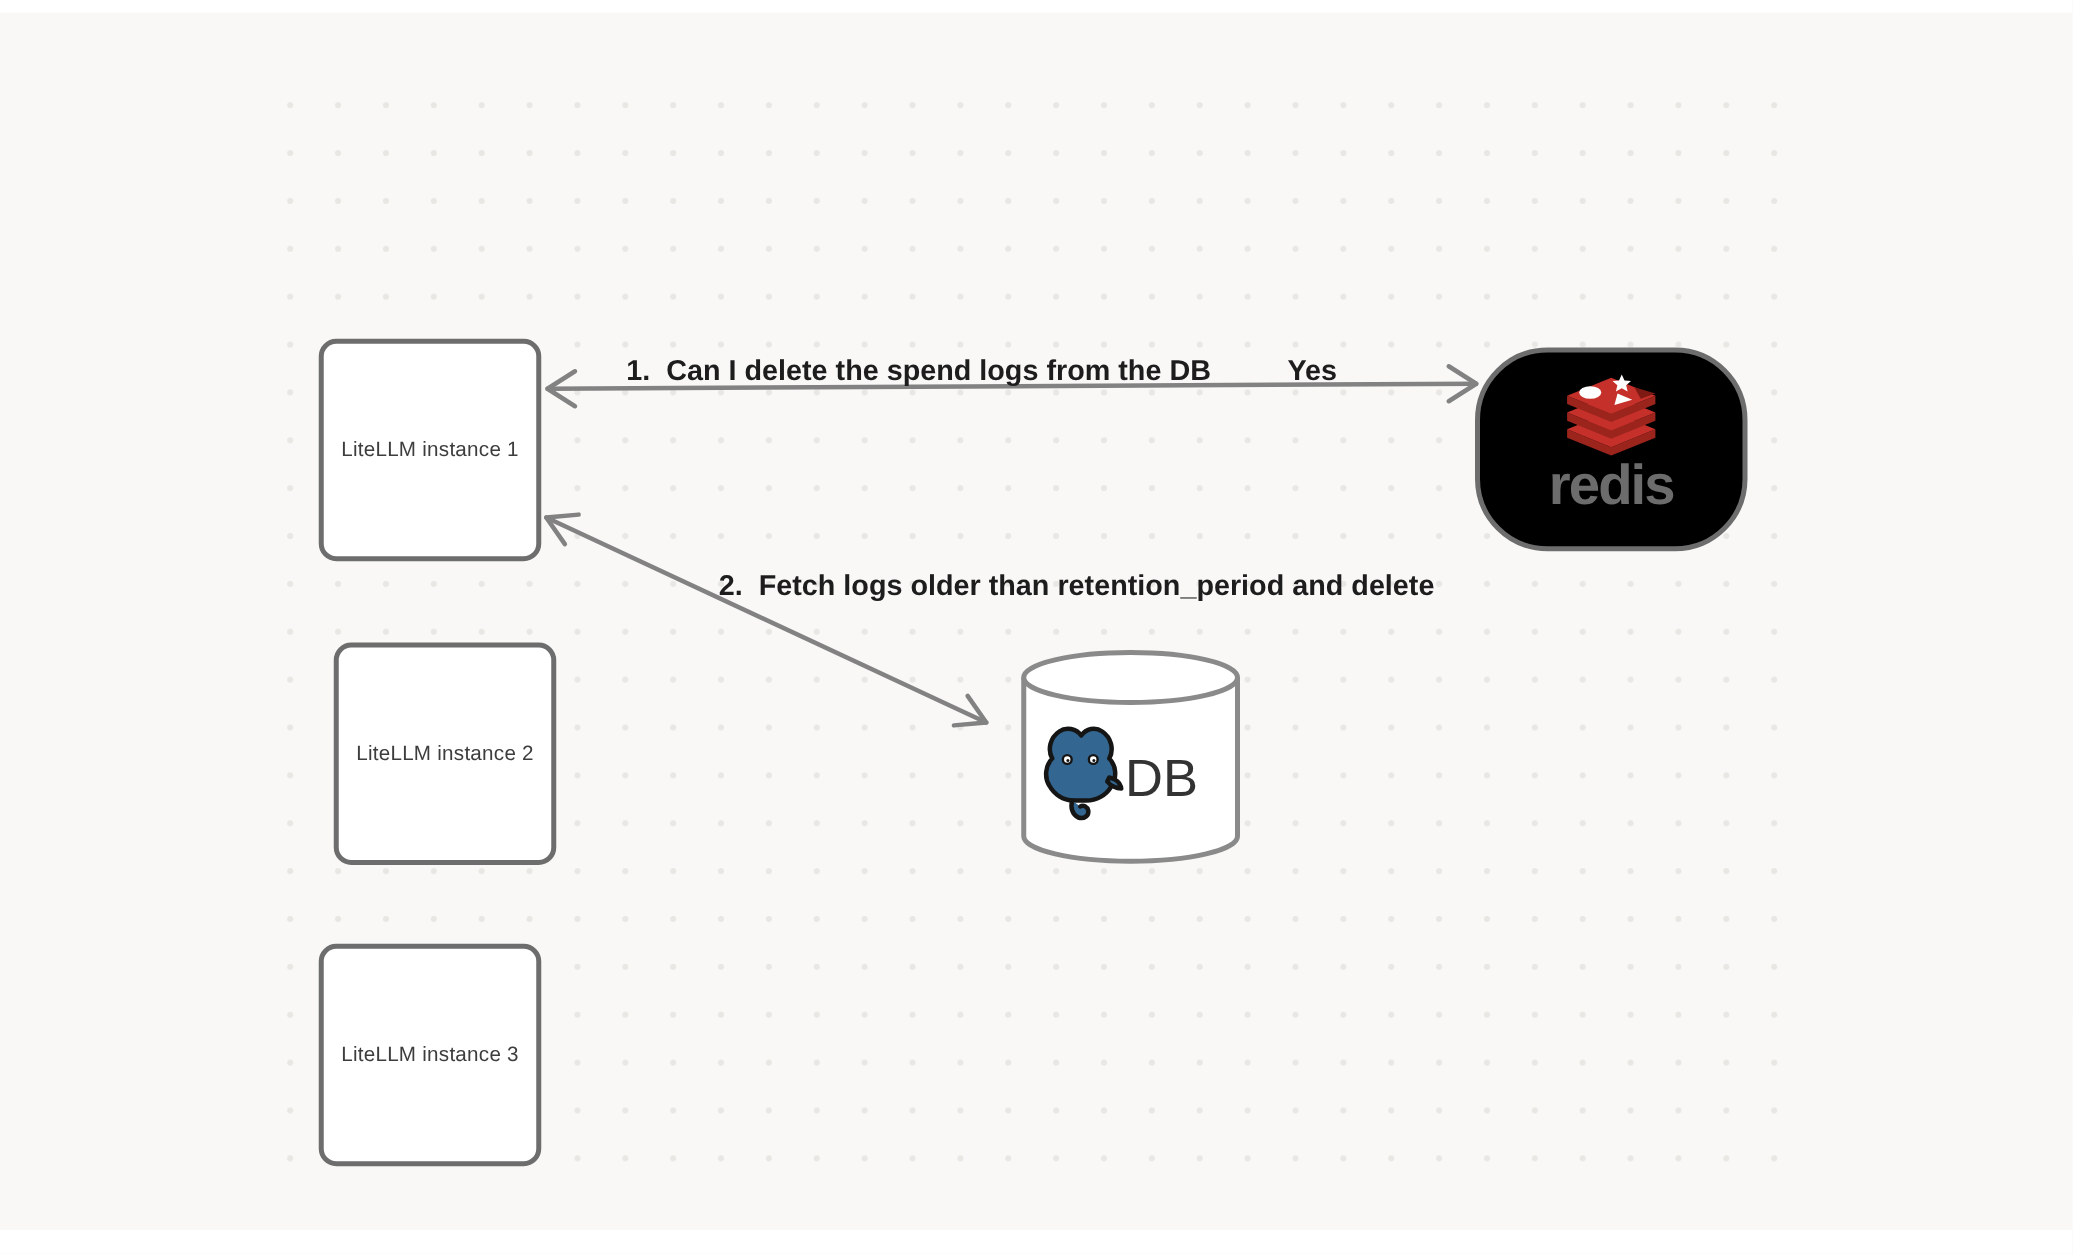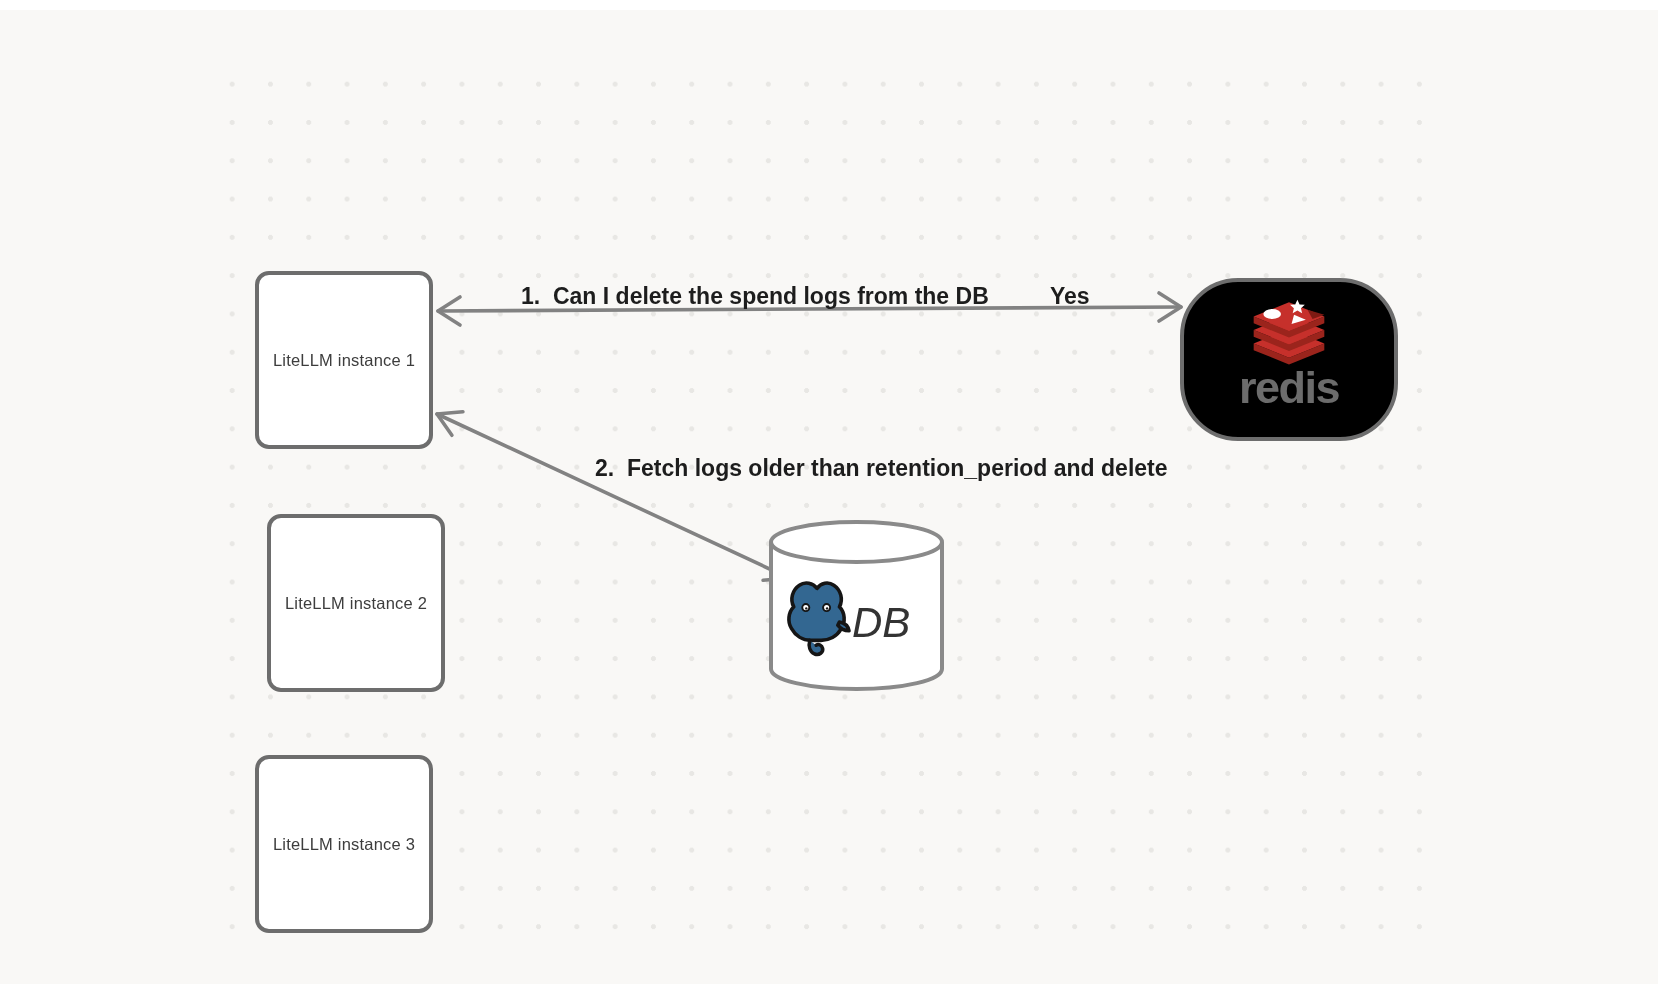--- a/index.html
+++ b/index.html
@@ -39,32 +39,32 @@
     box-sizing:border-box;
     display:flex;flex-direction:column;align-items:center;
   }
   .redis-cube{margin-top:16px;width:96px;height:74px;}
   .redis-word{
     margin-top:-7px;
     font-size:45px;font-weight:700;color:#6c6c6c;letter-spacing:-1.5px;
     line-height:1;
   }
   .db-node{
-    position:absolute;left:768px;top:519px;width:177px;height:176px;font-style:italic;
+    position:absolute;left:816px;top:519px;width:177px;height:176px;
   }
   .db-node .cyl{position:absolute;left:0;top:0;}
   .db-node .pg-logo{position:absolute;left:11px;top:59px;width:76px;height:80px;}
   .db-node .db-label{
     position:absolute;left:84px;top:83px;
     font-size:42px;color:#333333;line-height:1;letter-spacing:0;
   }
   .arrow-layer{position:absolute;left:0;top:0;pointer-events:none;}
   .edge-label{
     position:absolute;font-size:23px;font-weight:700;color:#1d1d1d;
-    white-space:pre;line-height:1.15;margin-left:20px;
+    white-space:pre;line-height:1.15;
   }
   .label-1{left:501px;top:283px;}
   .label-yes{left:1030px;top:283px;text-align:center;}
   .label-2{left:575px;top:455px;text-align:right;}
 </style>
 </head>
 <body>
 
 <div class="canvas">
 

